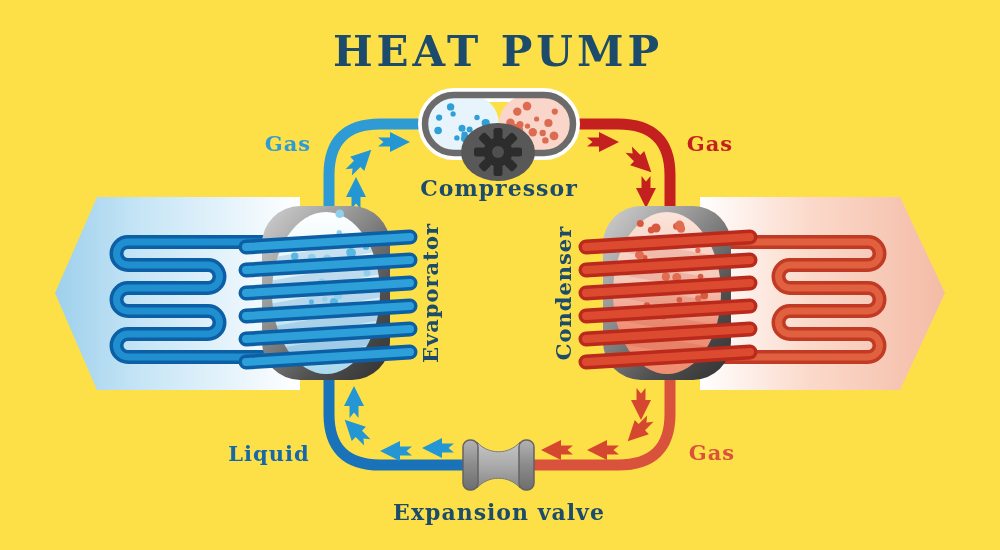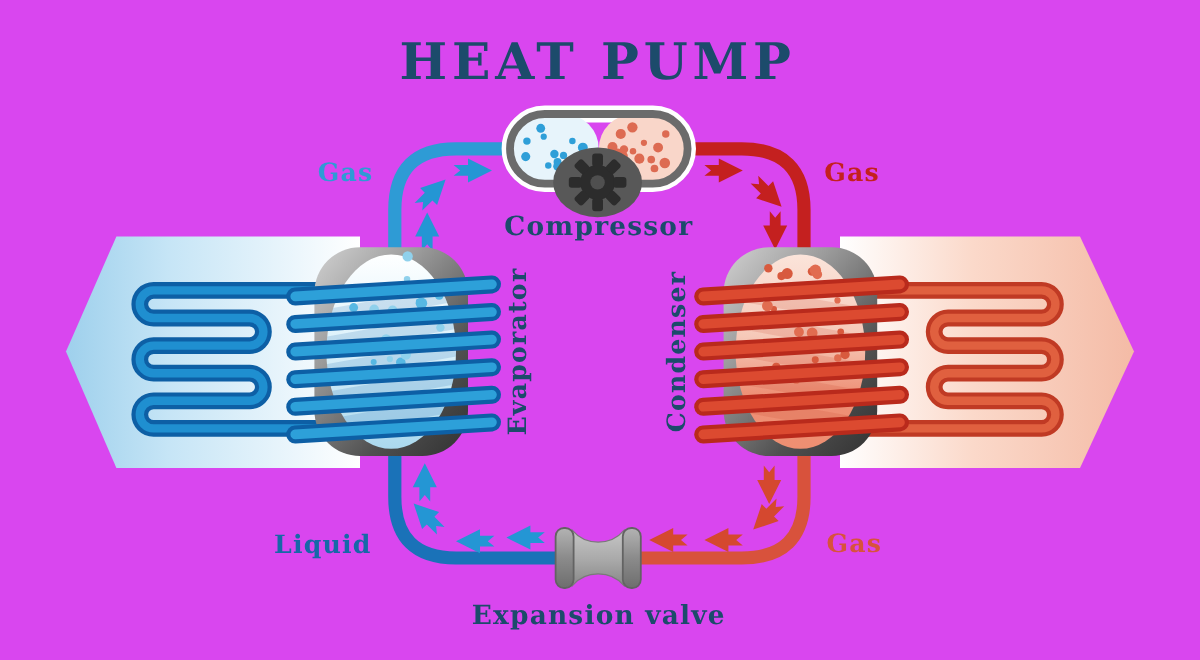--- a/index.html
+++ b/index.html
@@ -1,16 +1,16 @@
 <!DOCTYPE html>
 <html><head>
 <meta charset="utf-8">
 <style>
   html,body{margin:0;padding:0;background:#ffffff;}
-  .stage{position:relative;width:1000px;height:550px;background:#d946ef;overflow:hidden;
+  .stage{position:relative;width:1000px;height:550px;background:#fde047;overflow:hidden;
          font-family:"DejaVu Serif","Liberation Serif",serif;}
   svg text{font-family:"DejaVu Serif","Liberation Serif",serif;font-weight:bold;}
   .title-text{font-size:42px;letter-spacing:4px;}
   .comp-label{font-size:22px;letter-spacing:1px;}
   .flow-label{font-size:21px;letter-spacing:1px;}
   .vessel-label{font-size:21px;letter-spacing:1px;}
 </style>
 </head>
 <body>
 

